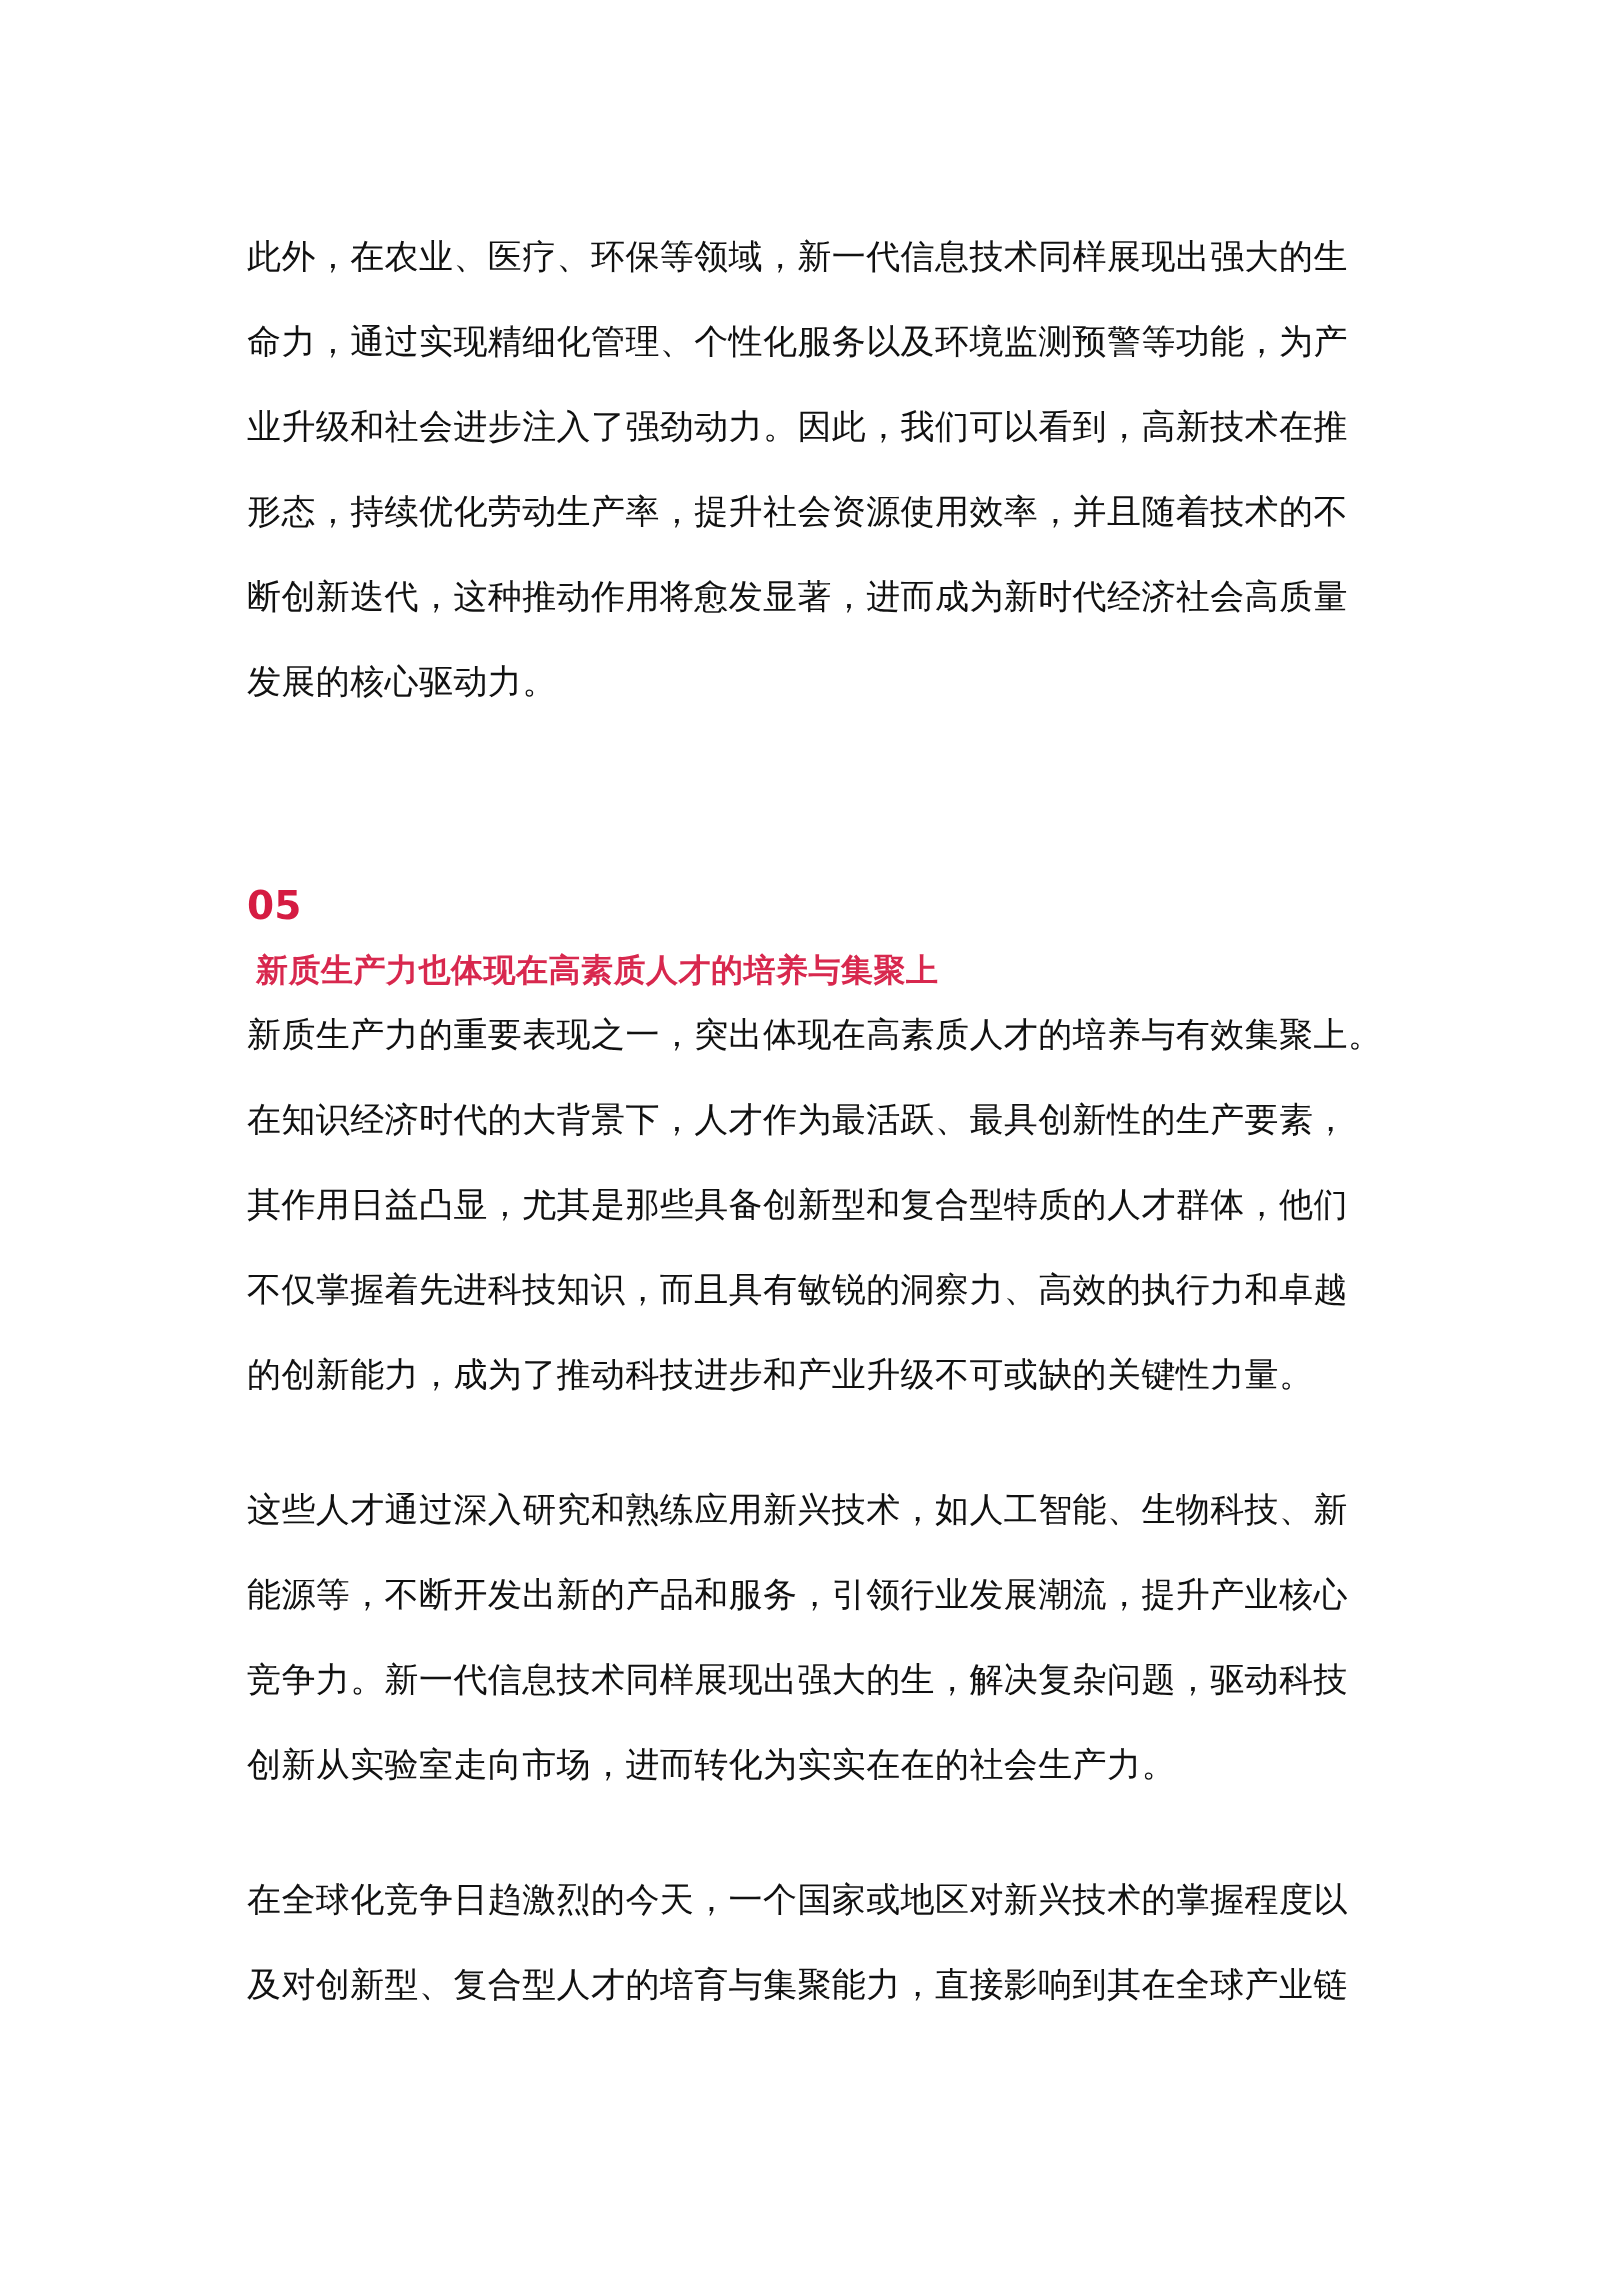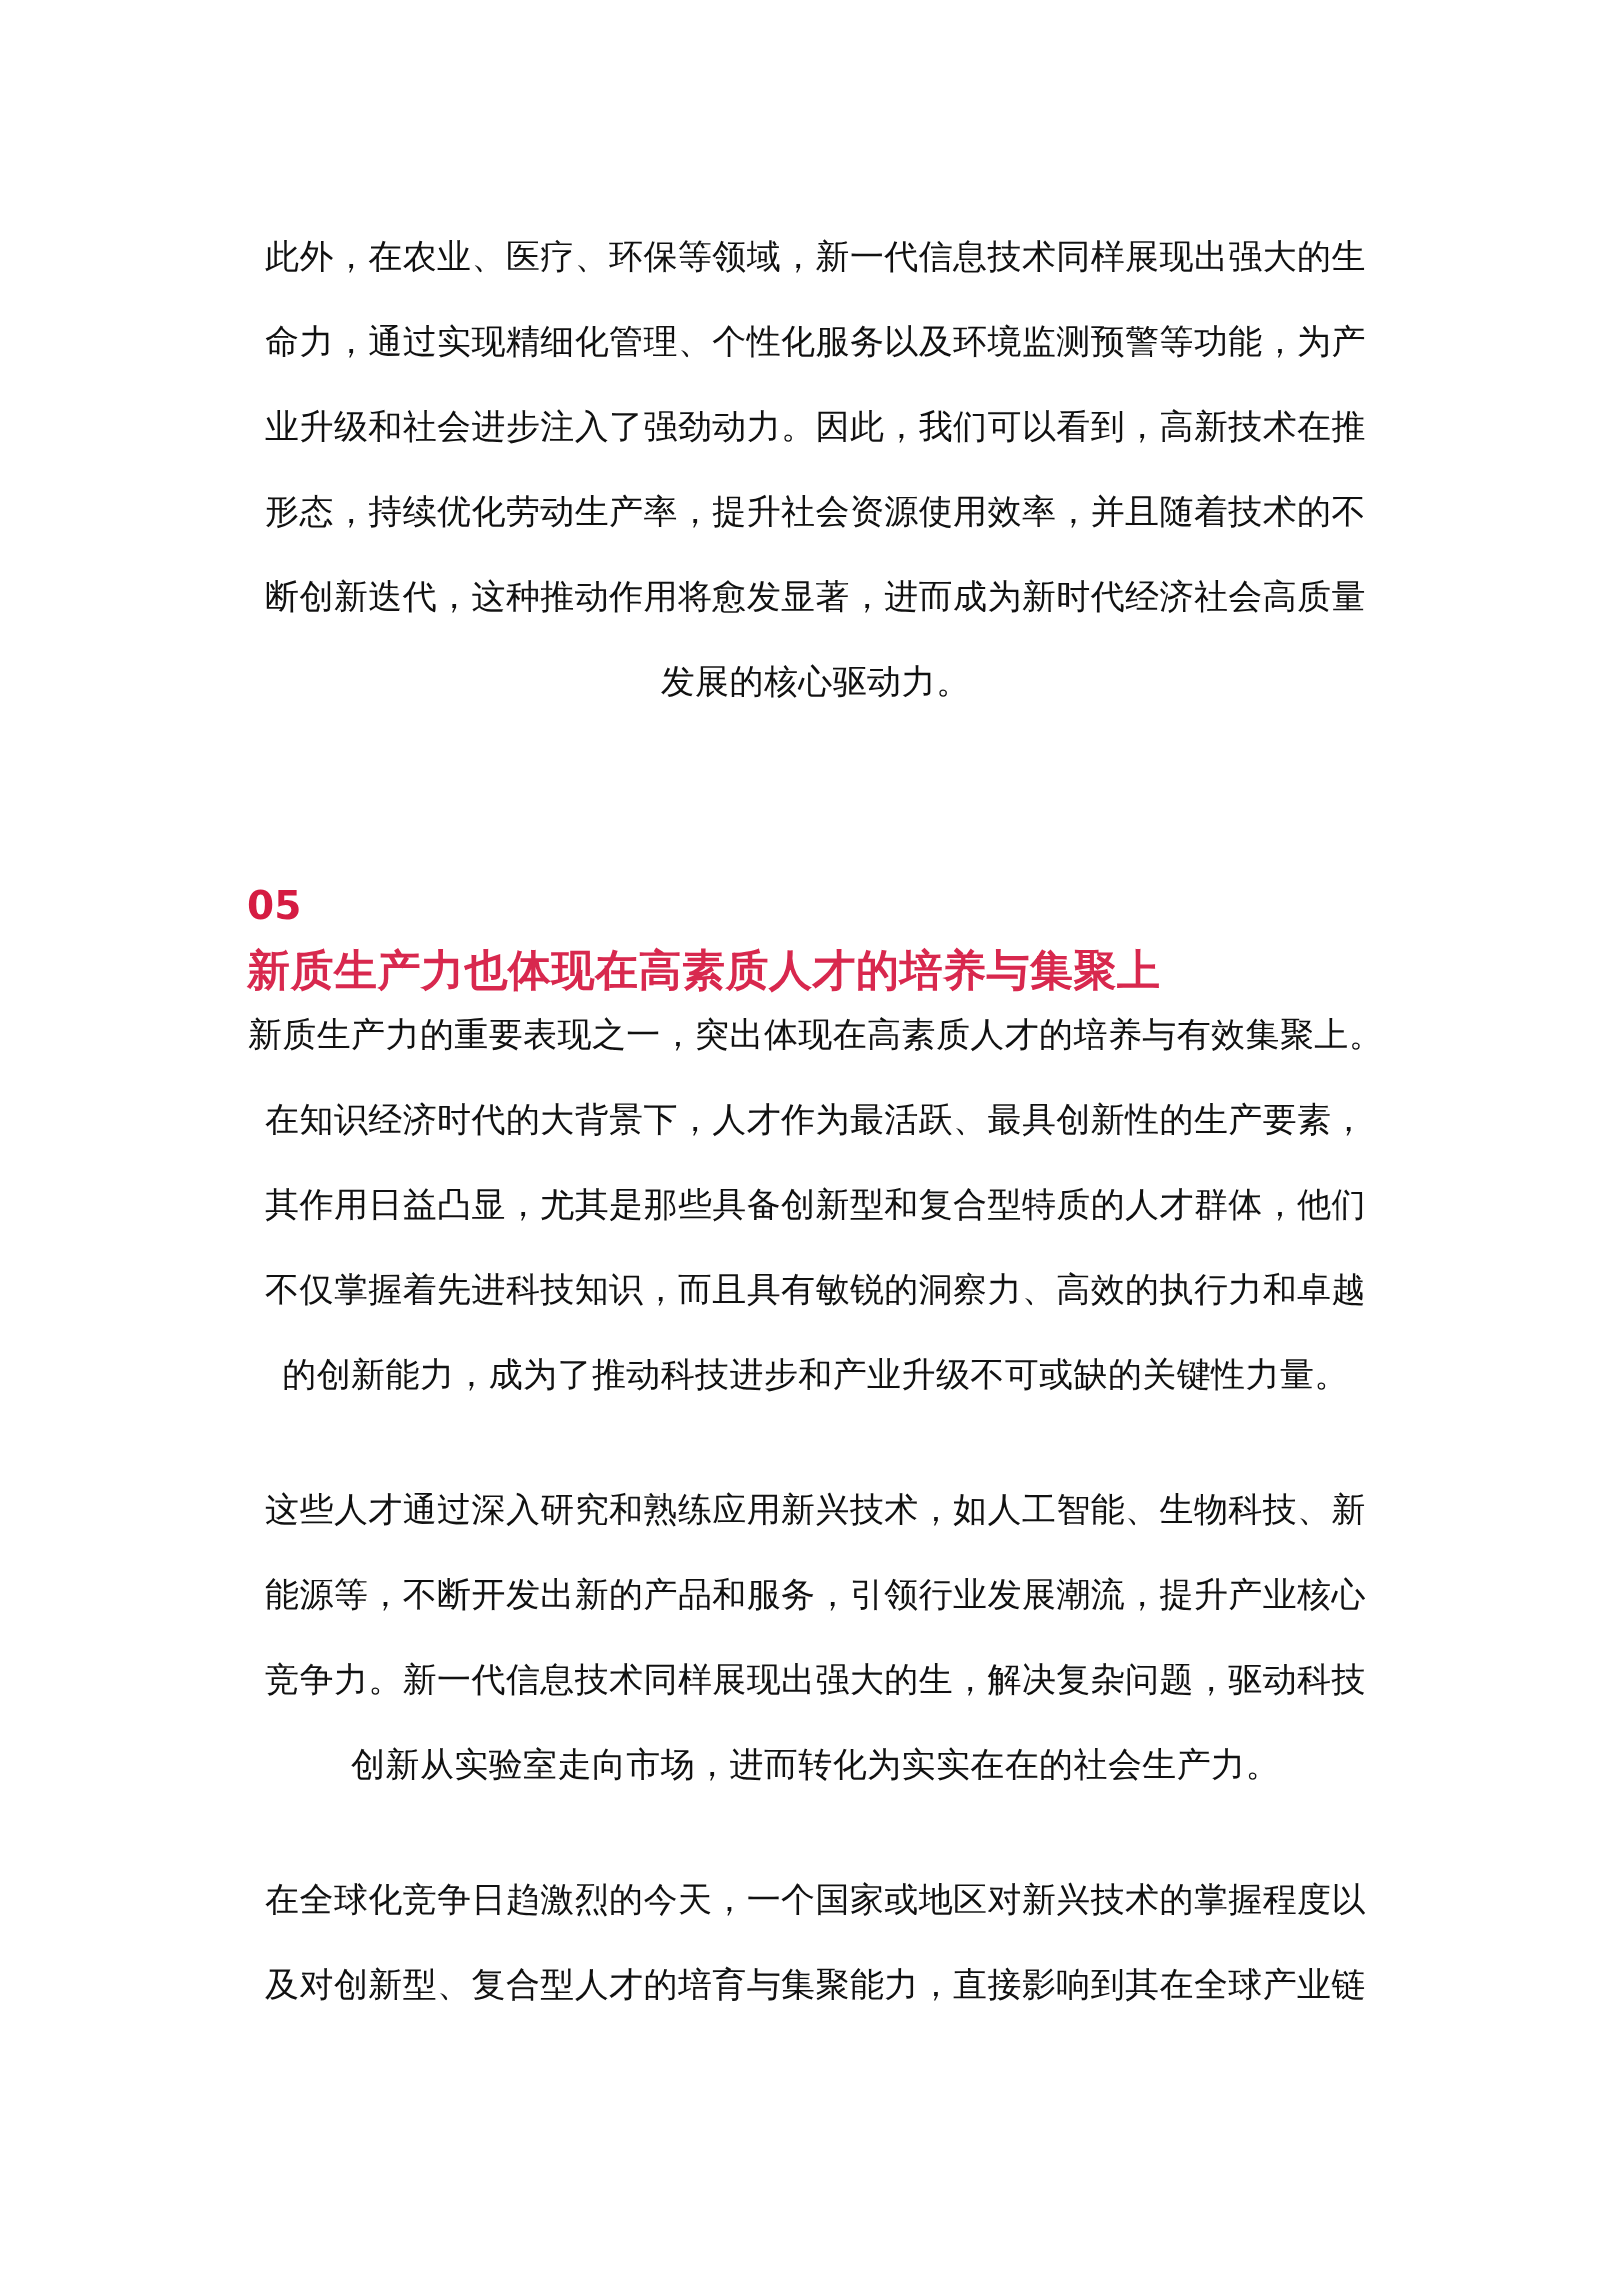--- a/index.html
+++ b/index.html
@@ -26,45 +26,45 @@
       position: absolute;
       left: 247px;
       width: 1137px;
     }
     .para {
       margin: 0;
       font-size: 34px;
       line-height: 85px;
       letter-spacing: 0.4px;
       color: #111111;
-      text-align: center;
+      text-align: left;
       white-space: normal;
       word-break: break-all;
     }
     .line {
       display: block;
       white-space: nowrap;
       height: 85px;
     }
     .sec-num {
       position: absolute;
       left: 247px;
       top: 880px;
       font-family: "DejaVu Sans", "Liberation Sans", sans-serif;
       font-size: 39px;
       line-height: 51px;
       color: #d51c42;
       margin: 0;
     }
     .sec-title {
       position: absolute;
-      left: 247px;
+      left: 256px;
       top: 943px;
       font-family: "DejaVu Serif", "Liberation Serif", serif;
-      font-size: 43px;
+      font-size: 32px;
       line-height: 55px;
       color: #d8284e;
       margin: 0;
       letter-spacing: 0.5px;
       white-space: nowrap;
     }
   </style>
 </head>
 <body>
 

